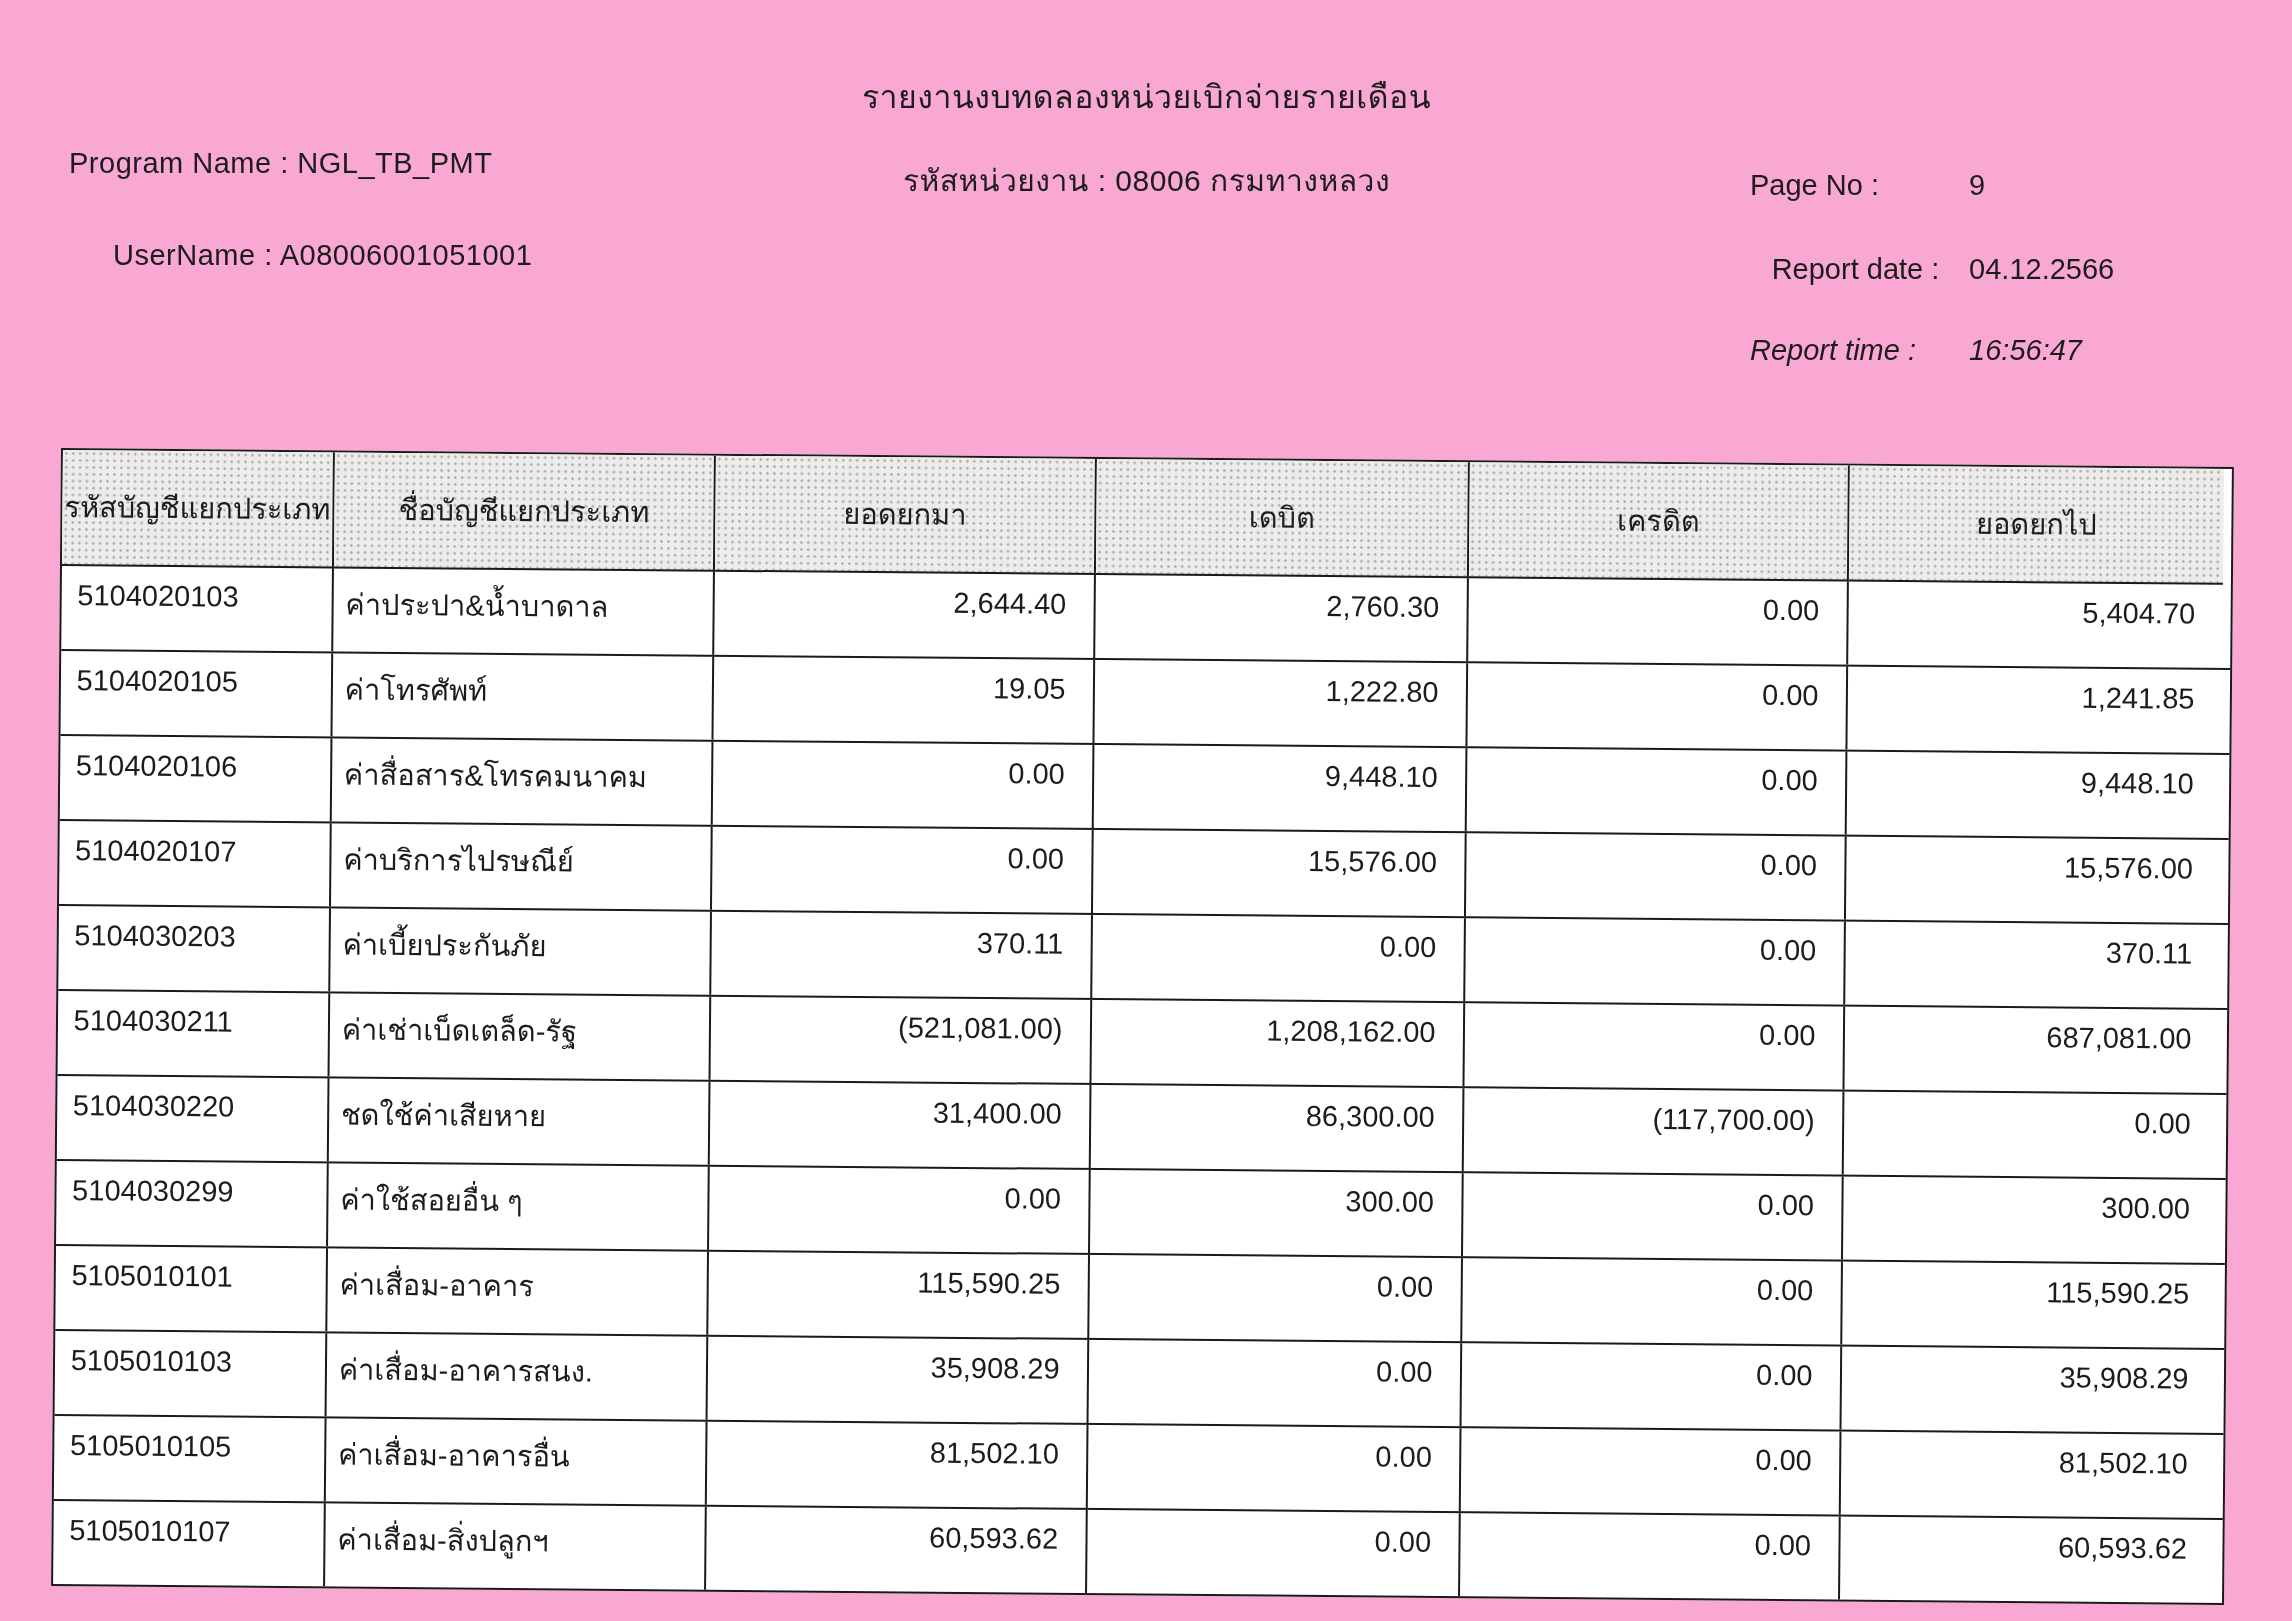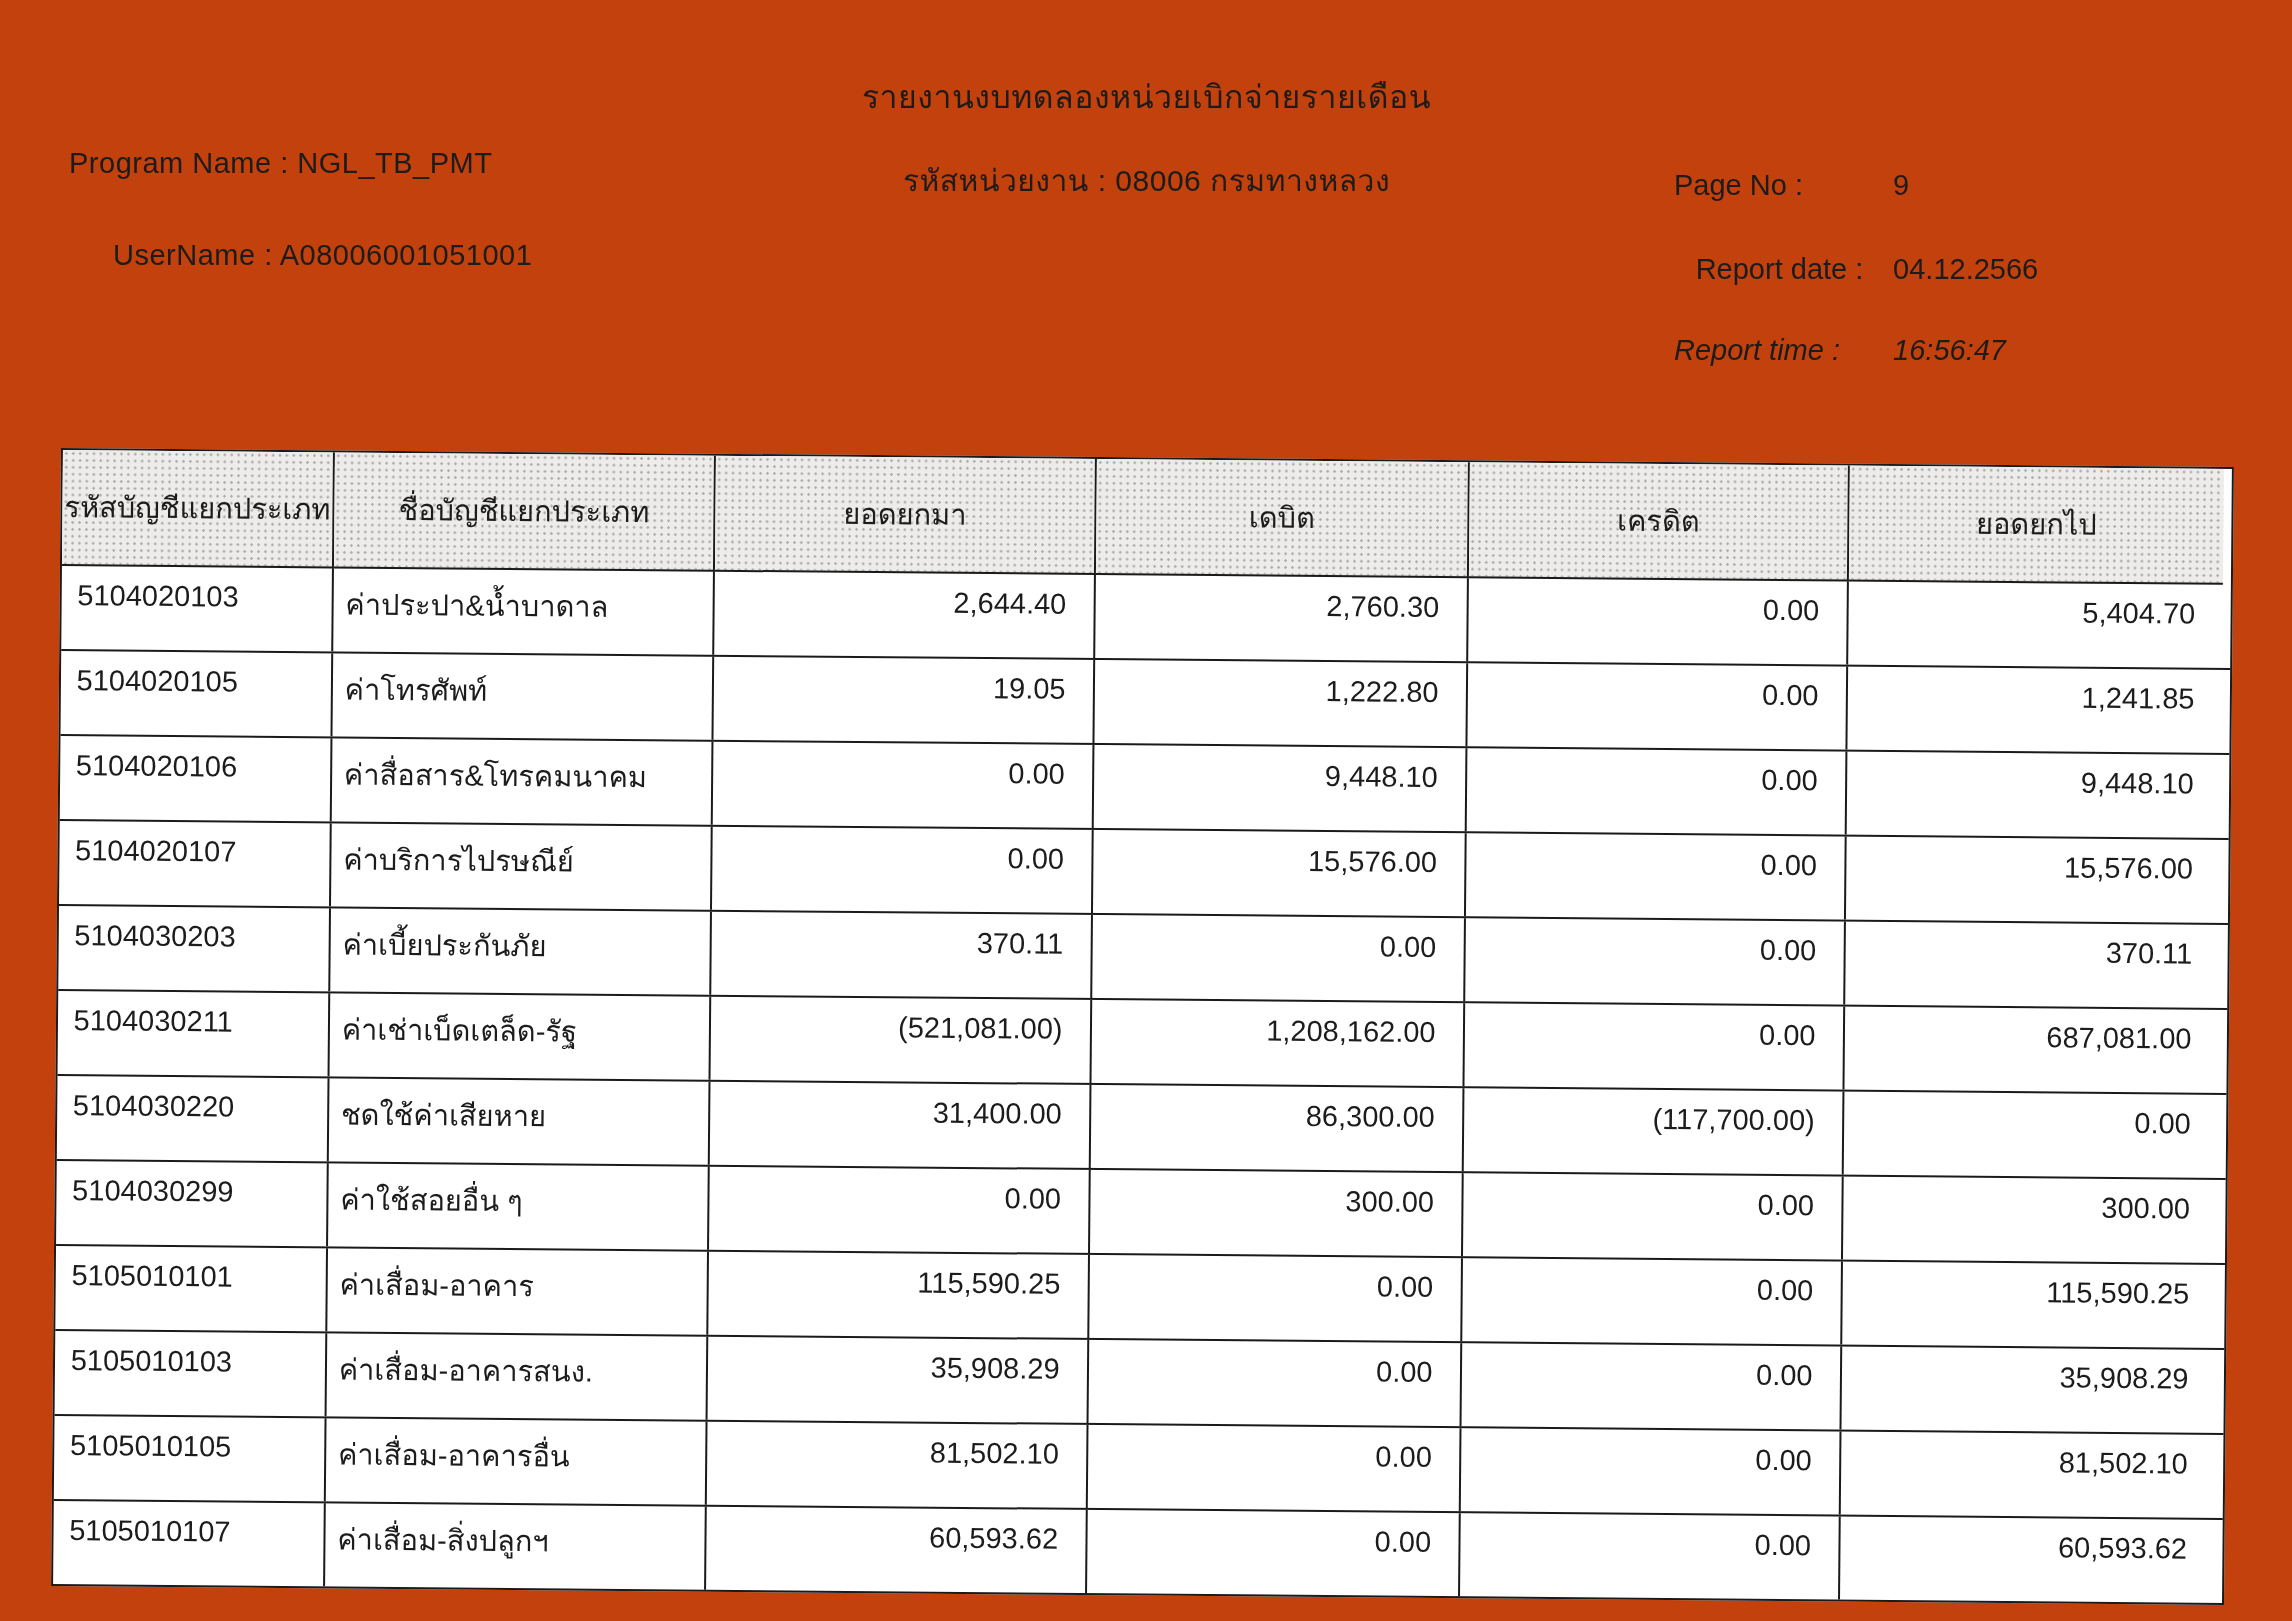--- a/index.html
+++ b/index.html
@@ -4,40 +4,40 @@
 <style>
   html, body {
     margin: 0;
     padding: 0;
     background: #ffffff;
   }
   .page {
     position: relative;
     width: 2293px;
     height: 1621px;
-    background: #c2410c;
+    background: #f9a8d4;
     overflow: hidden;
     font-family: "Liberation Sans", "DejaVu Sans", sans-serif;
     color: #1c1c1c;
   }
 
   
   .hdr-line { position: absolute; white-space: nowrap; font-size: 29px; letter-spacing: 0.5px; }
   .hdr-center { left: 50%; transform: translateX(-50%); text-align: center; }
 
   .title-line      { top: 71px;  font-size: 32px; }
   .agency-line     { top: 157px; font-size: 30px; }
   .unit-line       { top: 243px; font-size: 30px; left: 51.5%; }
   .period-line     { top: 323px; font-size: 30px; }
 
   .program-line    { left: 69px; top: 147px; }
   .username-line   { left: 77px; top: 239px; margin-left: 36px; }
 
   .meta-label { display: inline-block; width: 211px; }
-  .meta-row   { position: absolute; left: 1674px; font-size: 29px; white-space: nowrap; }
+  .meta-row   { position: absolute; left: 1750px; font-size: 29px; white-space: nowrap; }
   .page-no-row     { top: 169px; }
   .report-date-row { top: 253px; text-align: center; }
   .report-time-row { top: 334px; font-style: italic; }
 
   
   .report-table {
     position: absolute;
     left: 61px;
     top: 448px;
     width: 2169px;

